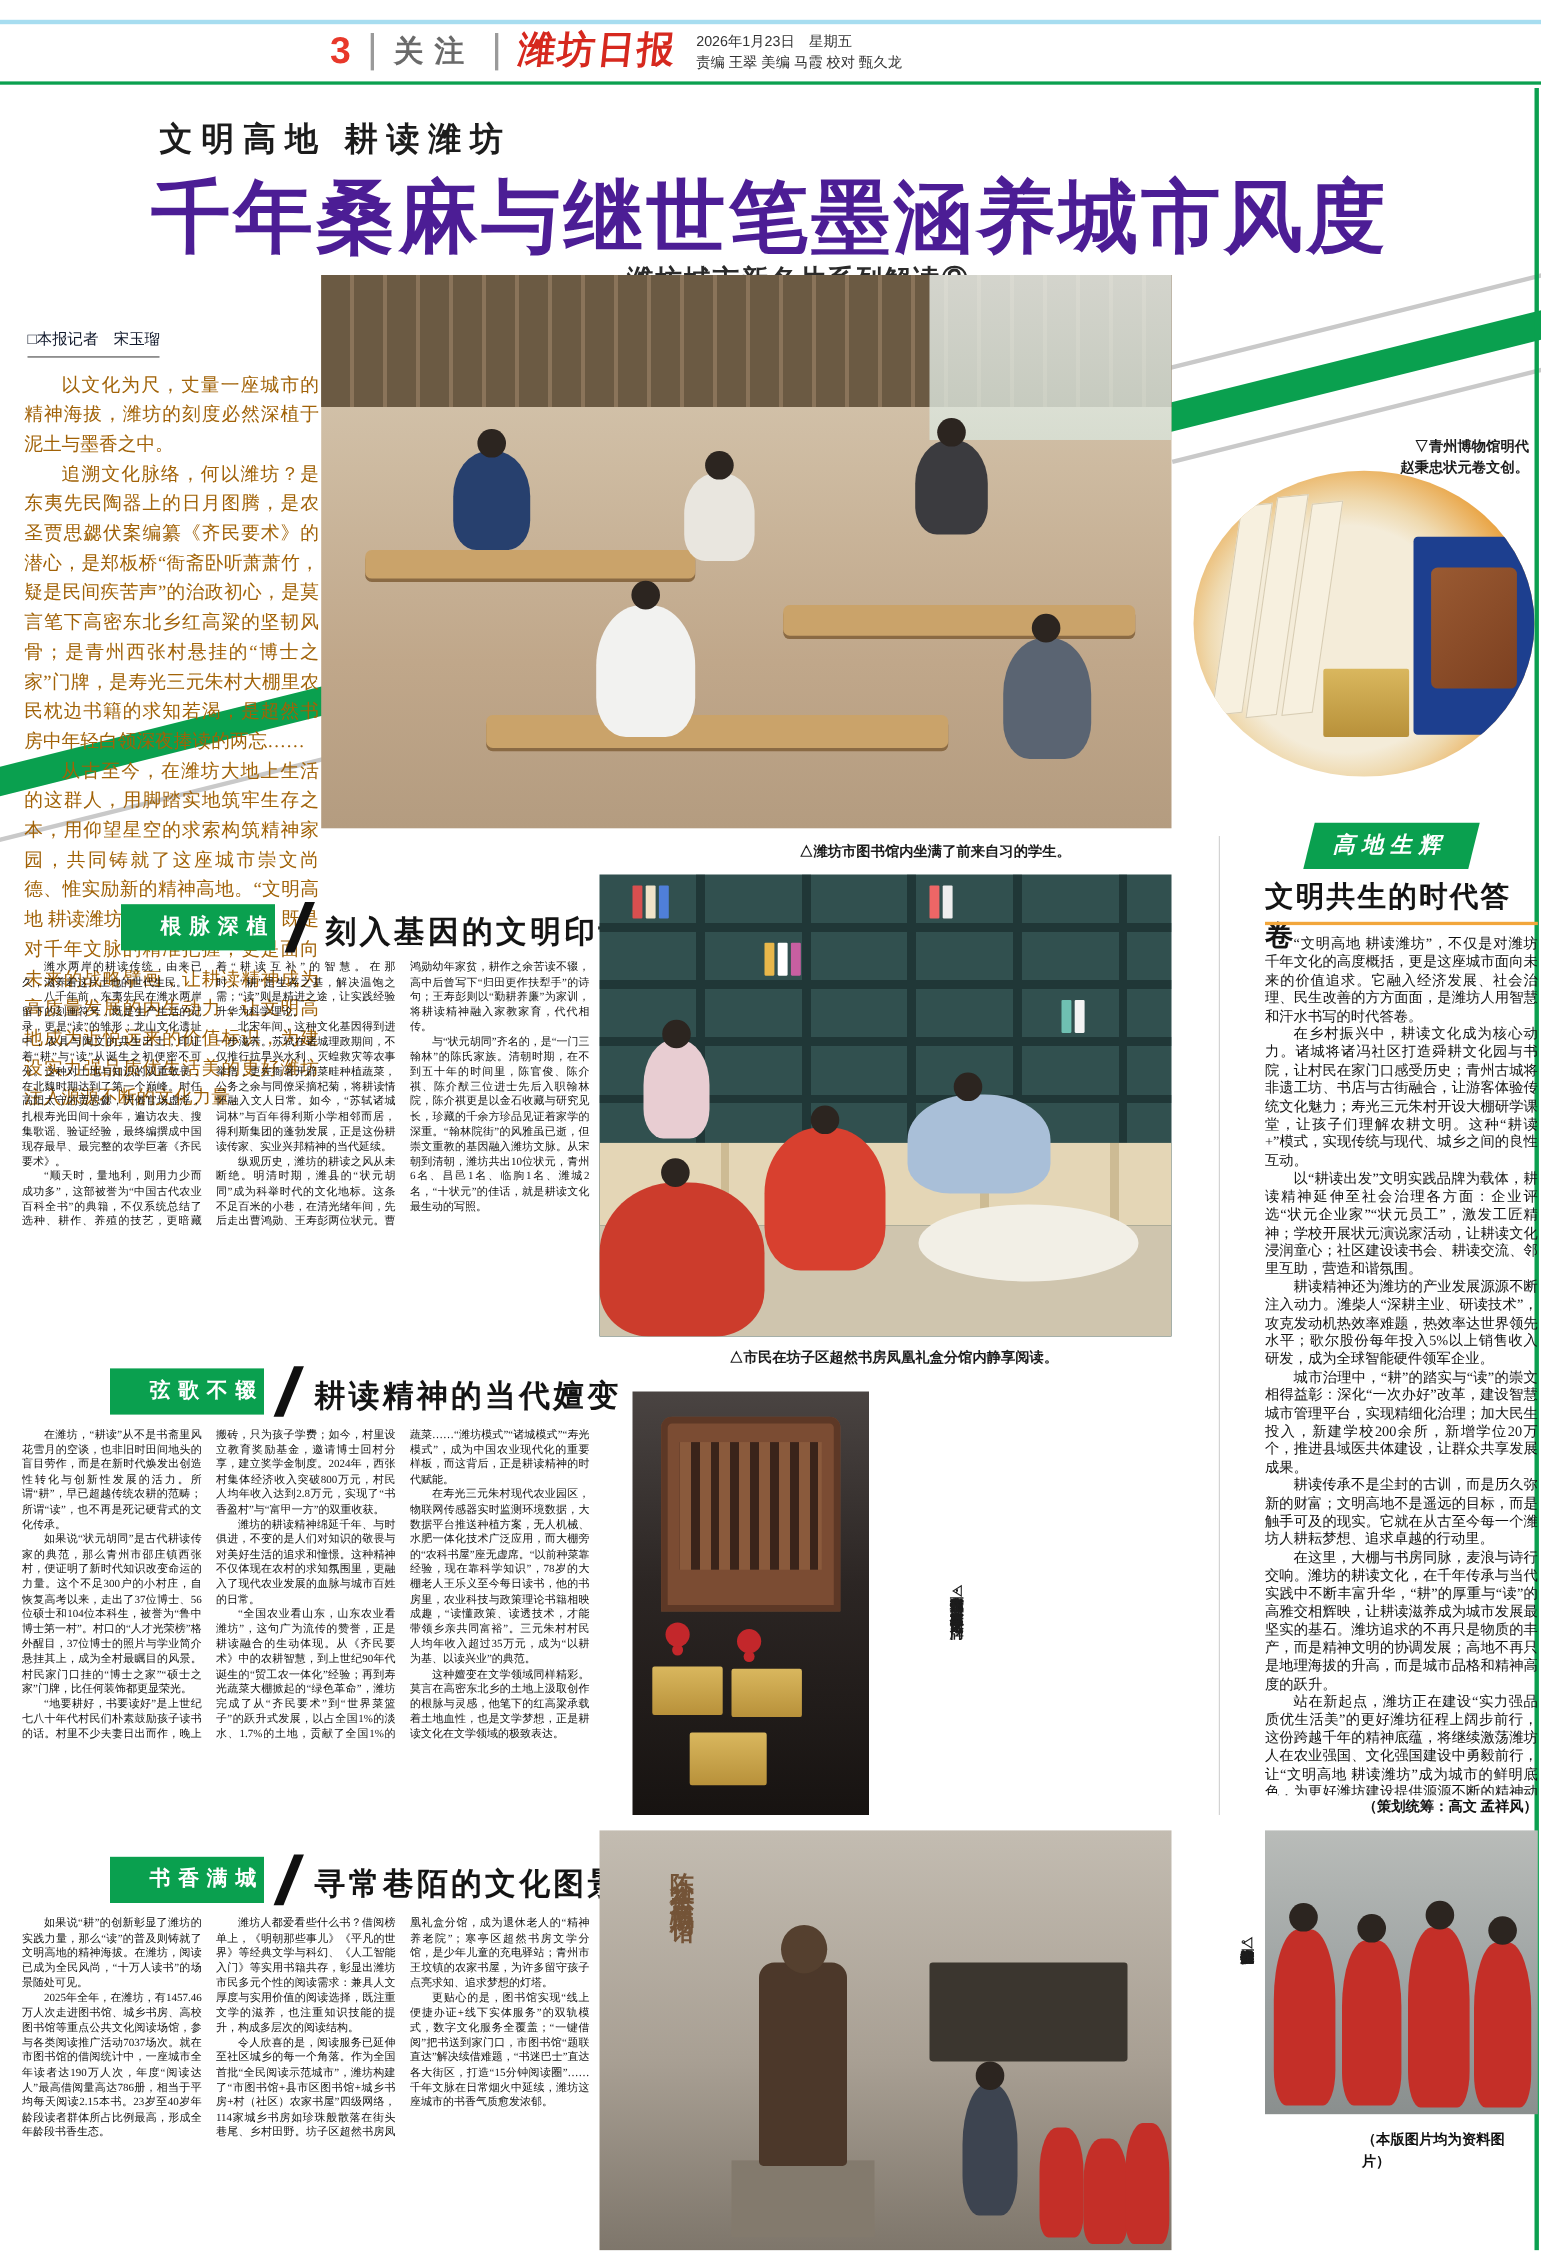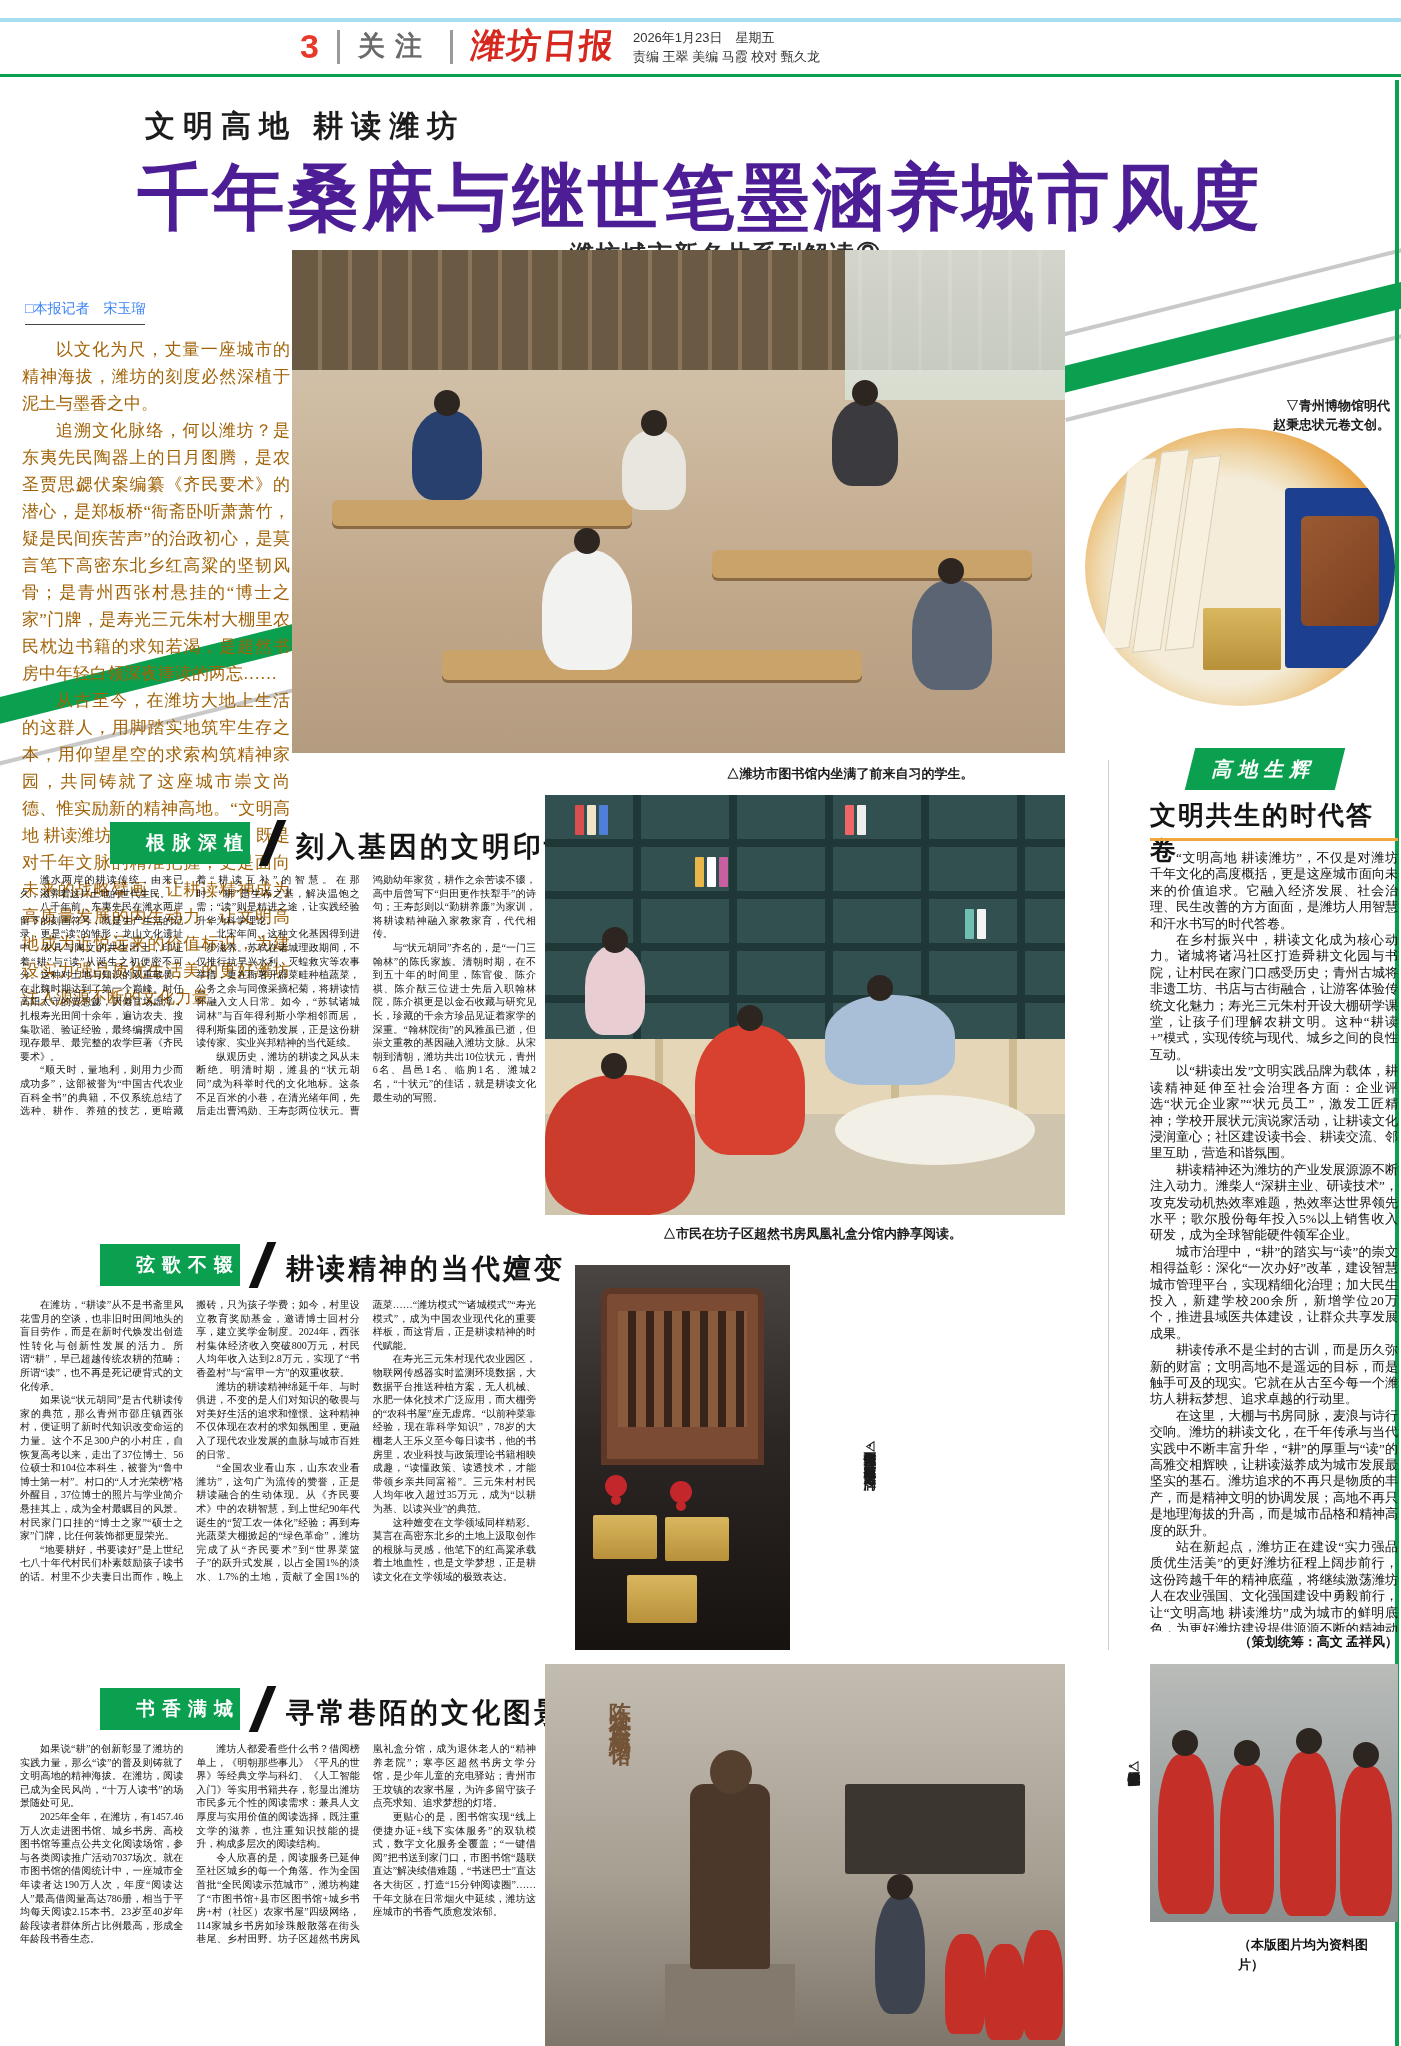--- a/index.html
+++ b/index.html
@@ -12,21 +12,21 @@
   .hdr{left:300px;top:26px;display:flex;align-items:flex-start;gap:18px;}
   .pageno{font-family:"Liberation Sans",sans-serif;font-weight:bold;font-size:34px;color:#e8382a;line-height:40px;}
   .hdr .bar{width:3px;height:34px;background:#9a9a9a;margin-top:4px;}
   .secname{font-family:"Liberation Sans",sans-serif;font-weight:bold;font-size:27px;color:#6a6a6a;letter-spacing:10px;line-height:40px;}
   .masthead{font-weight:bold;font-size:34px;color:#d6281e;transform:skewX(-6deg);line-height:40px;letter-spacing:2px;}
   .dateblk{font-family:"Liberation Sans",sans-serif;font-size:13px;color:#333;line-height:19px;margin-top:2px;}
   
   .kicker{left:145px;top:106px;font-family:"Liberation Sans",sans-serif;font-weight:bold;font-size:30px;letter-spacing:8px;color:#1c1c1c;}
   .mainline{left:20px;top:150px;width:1360px;text-align:center;font-weight:bold;font-size:72px;letter-spacing:3px;color:#4c1d95;}
   .subline{left:20px;top:238px;width:1360px;text-align:center;font-weight:bold;font-size:24px;color:#2a2a2a;letter-spacing:2px;}
-  .byline{left:25px;top:300px;font-size:14px;color:#3b82f6;border-bottom:1.5px solid #444;padding-bottom:6px;}
+  .byline{left:25px;top:300px;font-size:14px;color:#0f172a;border-bottom:1.5px solid #444;padding-bottom:6px;}
   
   .intro{left:22px;top:336px;width:268px;font-size:17px;line-height:27px;text-align:justify;color:#a16207;}
   .intro p{margin:0;text-indent:2em;}
   
   .ribbon{height:26px;background:#0aa04f;transform:rotate(-14deg);}
   .ribbon.thin{height:4px;background:#c9c9c9;}
   
   .ph{position:absolute;overflow:hidden;background:#ccc;}
   .cap{position:absolute;font-weight:bold;font-size:13px;color:#1c1c1c;line-height:19px;}
   

